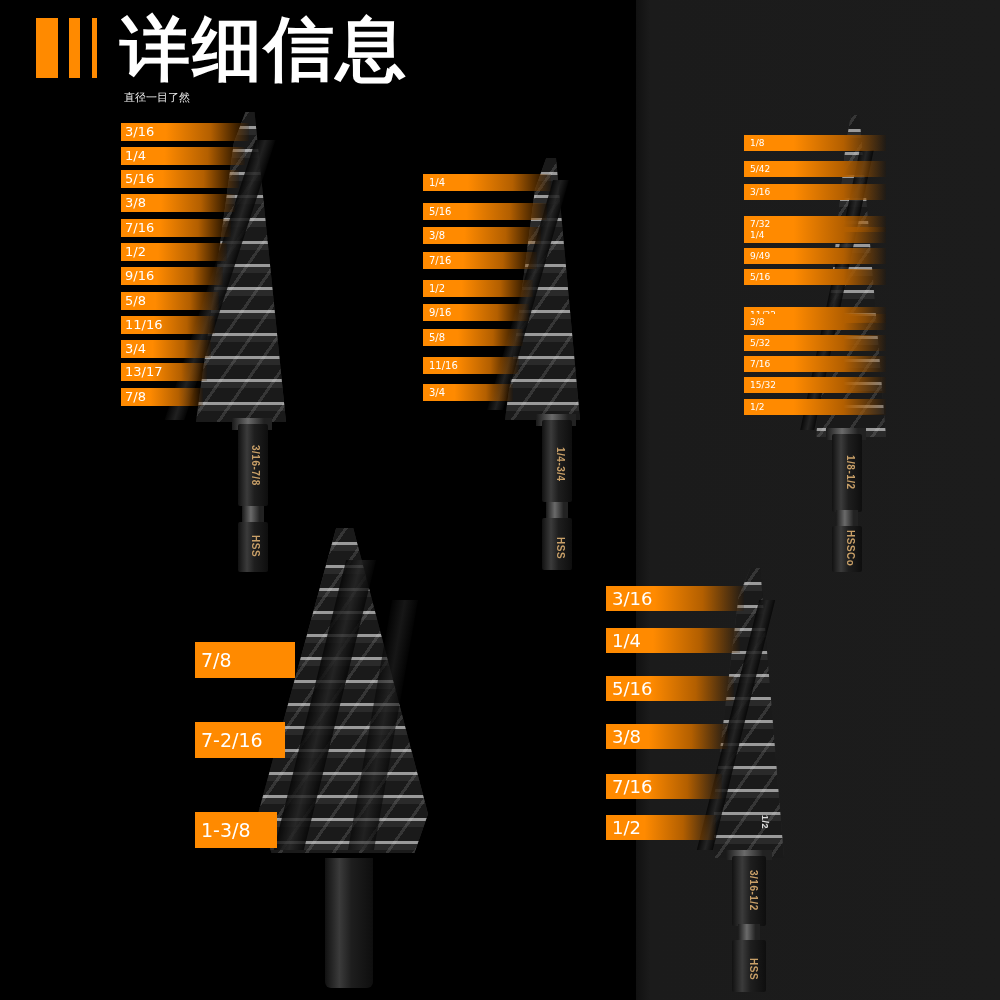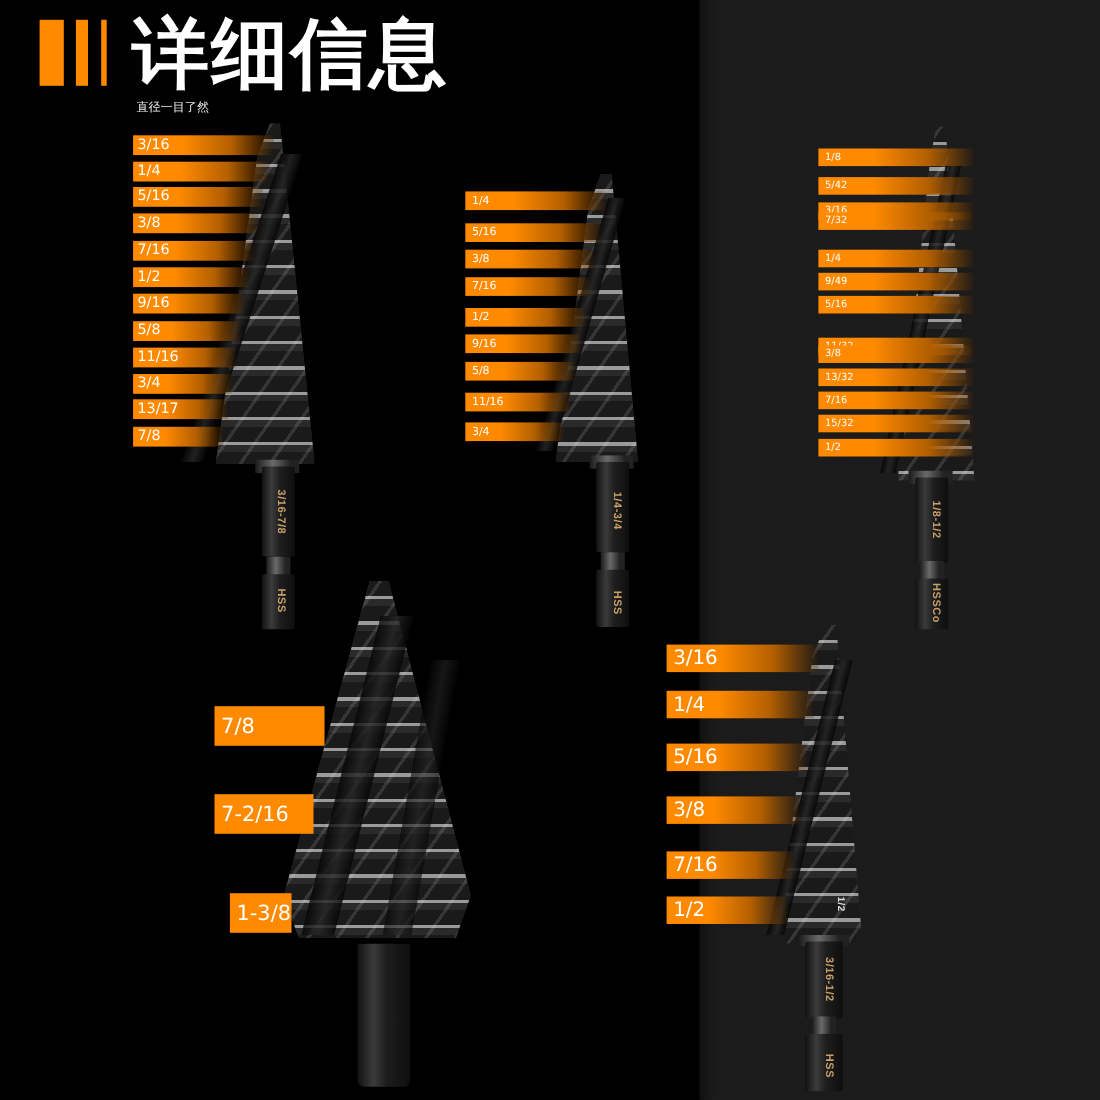--- a/index.html
+++ b/index.html
@@ -115,43 +115,43 @@
   <div class="shank" style="left:832px;top:434px;width:30px;height:78px;"></div>
   <div class="shank-neck" style="left:836px;top:510px;width:22px;height:18px;"></div>
   <div class="shank" style="left:832px;top:526px;width:30px;height:46px;"></div>
   <div class="engrave" style="left:845px;top:455px;">1/8-1/2</div>
   <div class="engrave" style="left:845px;top:530px;">HSSCo</div>
 
   <div>
     <div class="size-label xs" style="left:744px;top:135px;width:142px;">1/8</div>
     <div class="size-label xs" style="left:744px;top:161px;width:142px;">5/42</div>
     <div class="size-label xs" style="left:744px;top:184px;width:142px;">3/16</div>
-    <div class="size-label xs" style="left:744px;top:193px;width:142px;">7/32</div>
+    <div class="size-label xs" style="left:744px;top:216px;width:142px;">7/32</div>
     <div class="size-label xs" style="left:744px;top:227px;width:142px;">1/4</div>
     <div class="size-label xs" style="left:744px;top:248px;width:142px;">9/49</div>
     <div class="size-label xs" style="left:744px;top:269px;width:142px;">5/16</div>
     <div class="size-label xs" style="left:744px;top:307px;width:142px;">11/32</div>
     <div class="size-label xs" style="left:744px;top:314px;width:142px;">3/8</div>
-    <div class="size-label xs" style="left:744px;top:335px;width:142px;">13/32</div>
+    <div class="size-label xs" style="left:744px;top:335px;width:142px;">5/32</div>
     <div class="size-label xs" style="left:744px;top:356px;width:142px;">7/16</div>
     <div class="size-label xs" style="left:744px;top:377px;width:142px;">15/32</div>
     <div class="size-label xs" style="left:744px;top:399px;width:142px;">1/2</div>
   </div>
 </div>
 
 <div>
   <div class="cone" style="left:258px;top:528px;width:170px;height:325px;clip-path:polygon(46% 0,56% 0,100% 88%,92% 100%,8% 100%,0 88%);"></div>
   <div class="flute" style="left:310px;top:560px;width:30px;height:290px;transform:skewX(-14deg);opacity:.8;"></div>
   <div class="flute" style="left:370px;top:600px;width:26px;height:250px;transform:skewX(-10deg);opacity:.6;"></div>
   <div class="shank" style="left:325px;top:858px;width:48px;height:130px;border-radius:0 0 6px 6px;"></div>
 
   <div>
     <div class="size-label big" style="left:195px;top:642px;width:100px;">7/8</div>
     <div class="size-label big" style="left:195px;top:722px;width:90px;">7-2/16</div>
-    <div class="size-label big" style="left:209px;top:812px;width:56px;">1-3/8</div>
+    <div class="size-label big" style="left:195px;top:812px;width:82px;">1-3/8</div>
   </div>
 </div>
 
 <div>
   <div class="cone" style="left:714px;top:568px;width:70px;height:290px;clip-path:polygon(52% 0,66% 0,100% 100%,0 100%,0 80%,35% 10%);"></div>
   <div class="flute" style="left:728px;top:600px;width:16px;height:250px;transform:skewX(-14deg);opacity:.85;"></div>
   <div class="engrave" style="left:760px;top:815px;color:#ddd;font-size:9px;">1/2</div>
   <div class="shank-neck" style="left:726px;top:850px;width:46px;height:10px;"></div>
   <div class="shank" style="left:732px;top:856px;width:34px;height:70px;"></div>
   <div class="shank-neck" style="left:738px;top:924px;width:22px;height:18px;"></div>

